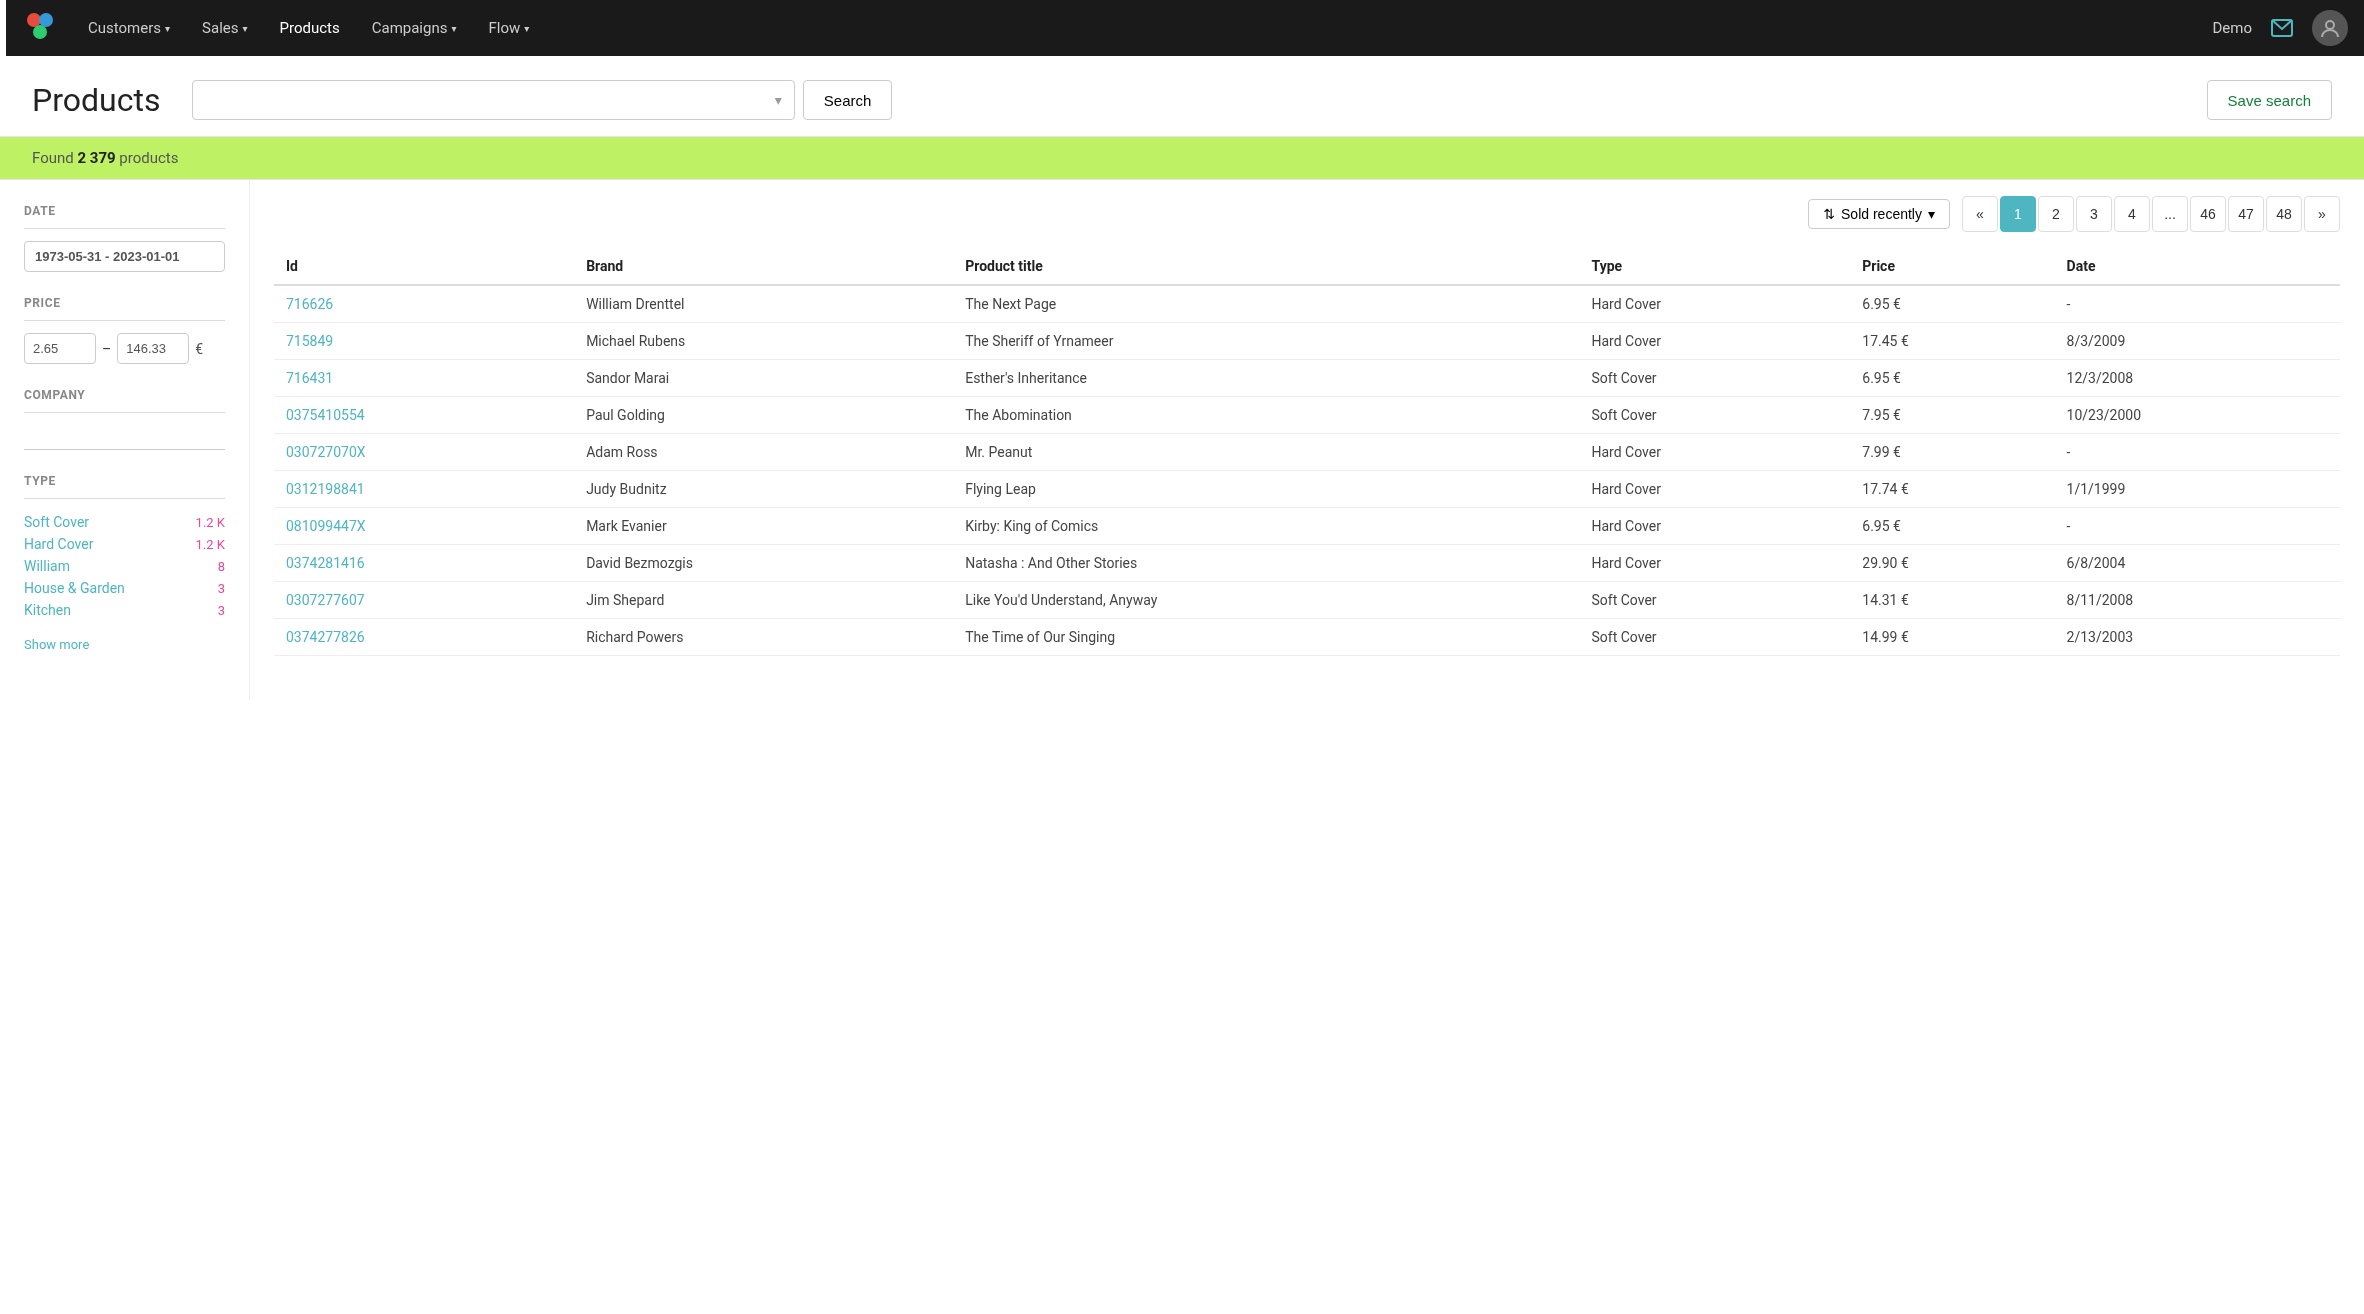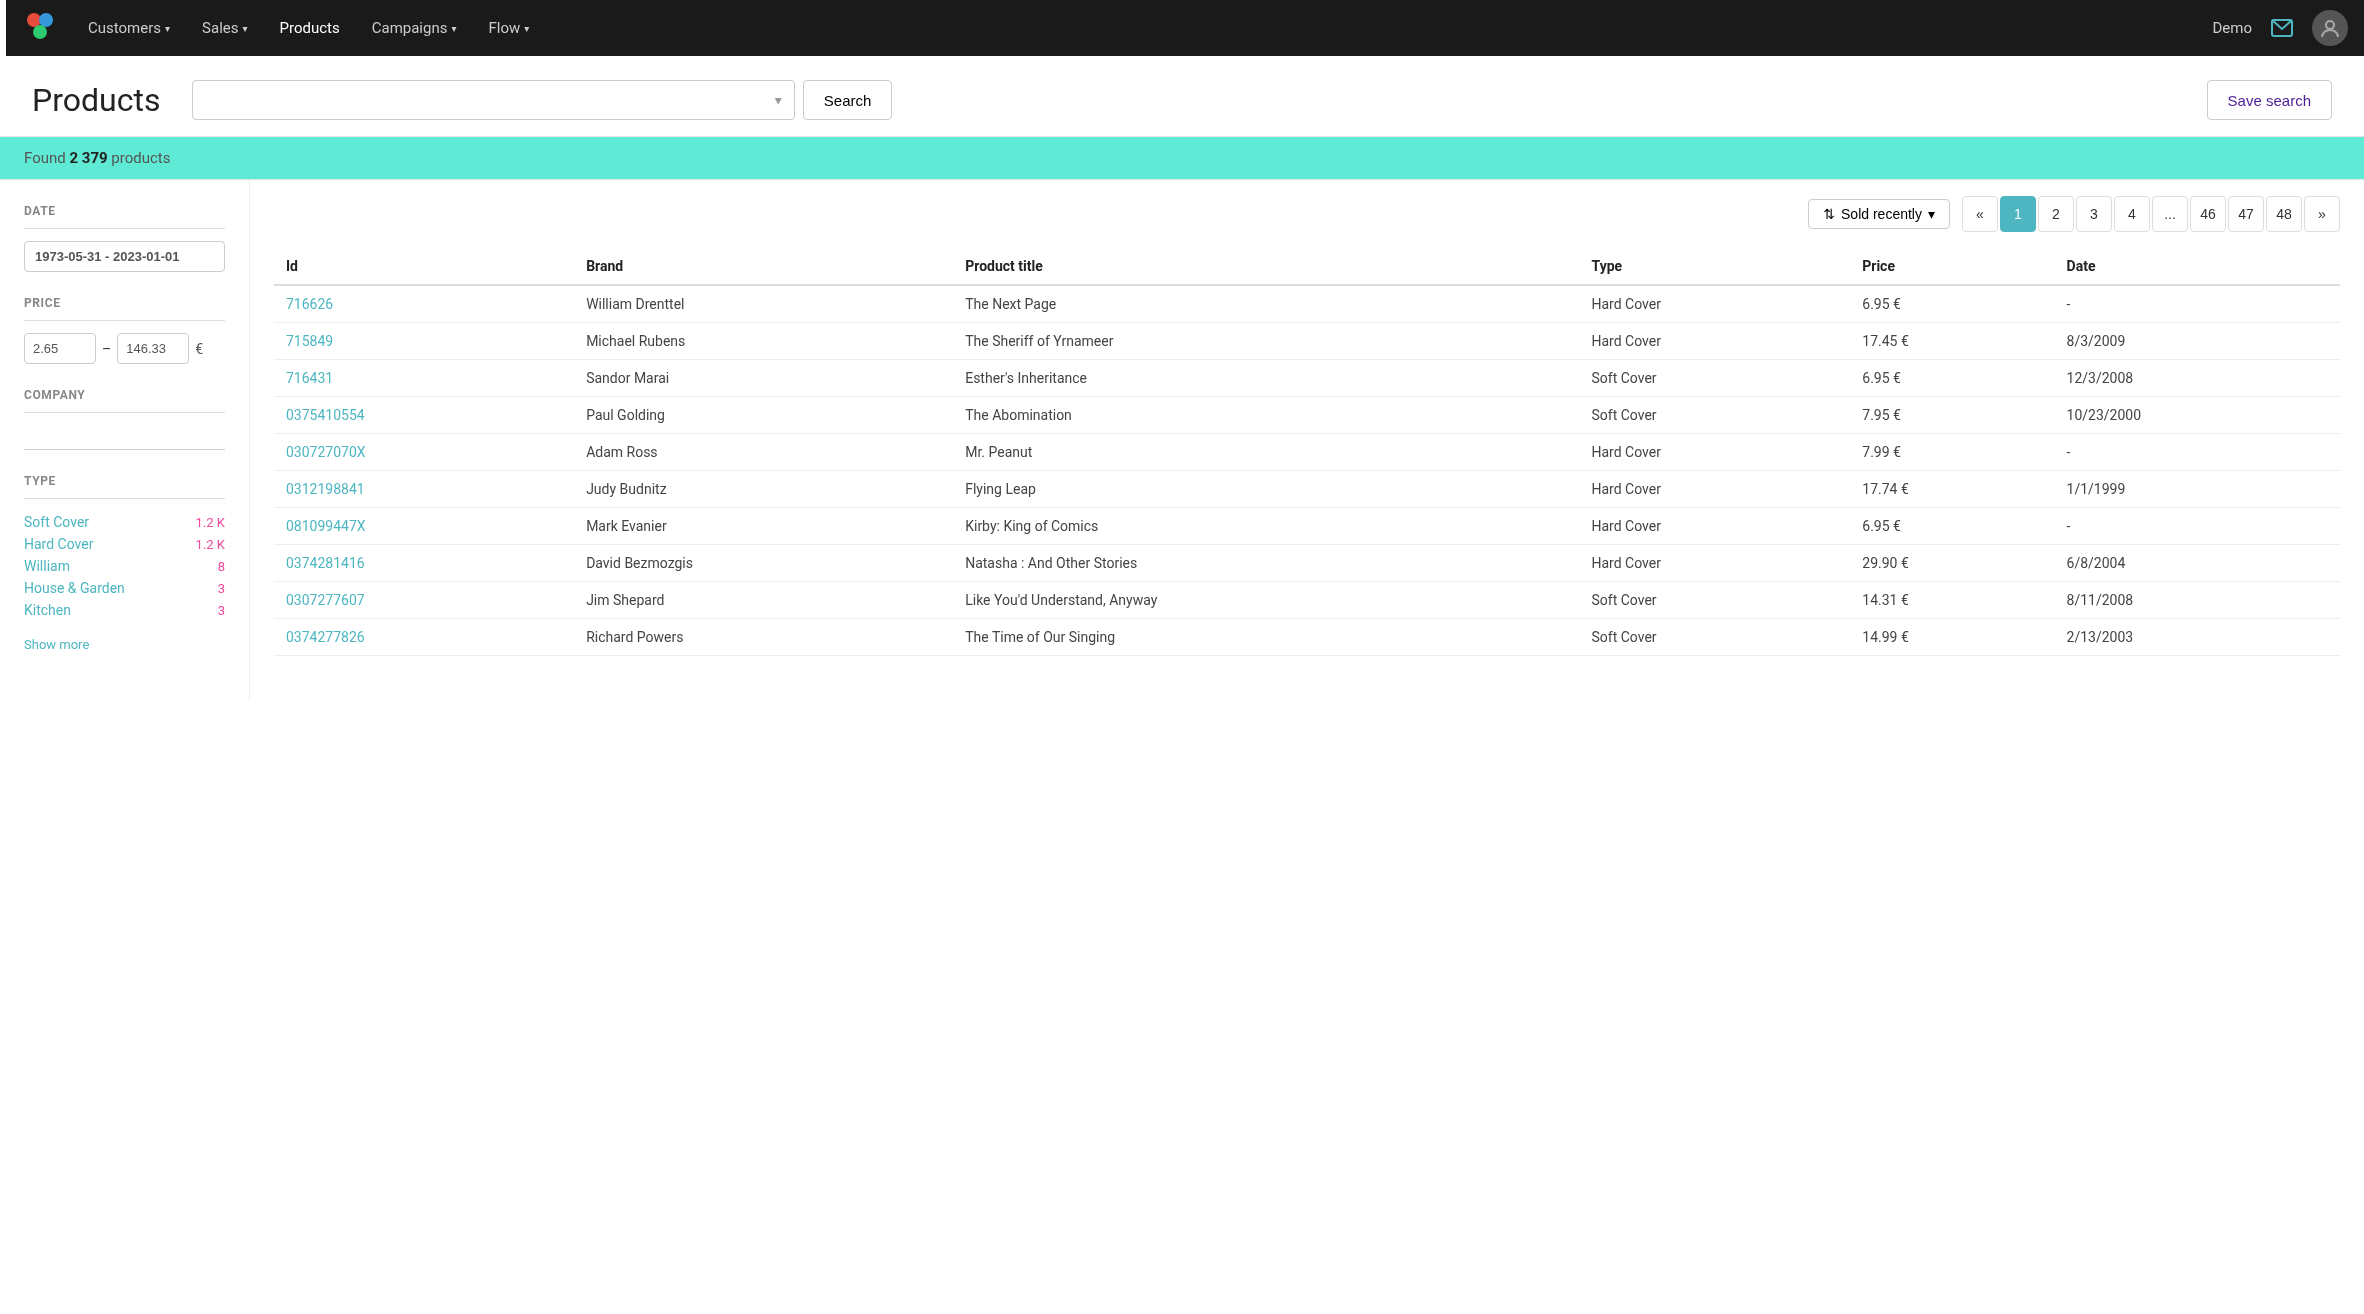--- a/index.html
+++ b/index.html
@@ -105,27 +105,27 @@
     .save-search-btn {
       margin-left: auto;
       background: #fff;
       border: 1px solid #ccc;
       border-radius: 4px;
       padding: 8px 20px;
       font-size: 15px;
       cursor: pointer;
       height: 40px;
       white-space: nowrap;
-      color: #4c1d95;
+      color: #15803d;
     }
 
     
     .found-bar {
-      padding: 12px 24px;
-      background: #5eead4;
+      padding: 12px 32px;
+      background: #bef264;
       font-size: 15px;
       color: #555;
       border-top: 1px solid #e5e5e5;
       border-bottom: 1px solid #e5e5e5;
     }
     .found-bar strong { color: #222; font-weight: 700; }
 
     
     .content-area {
       display: flex;

